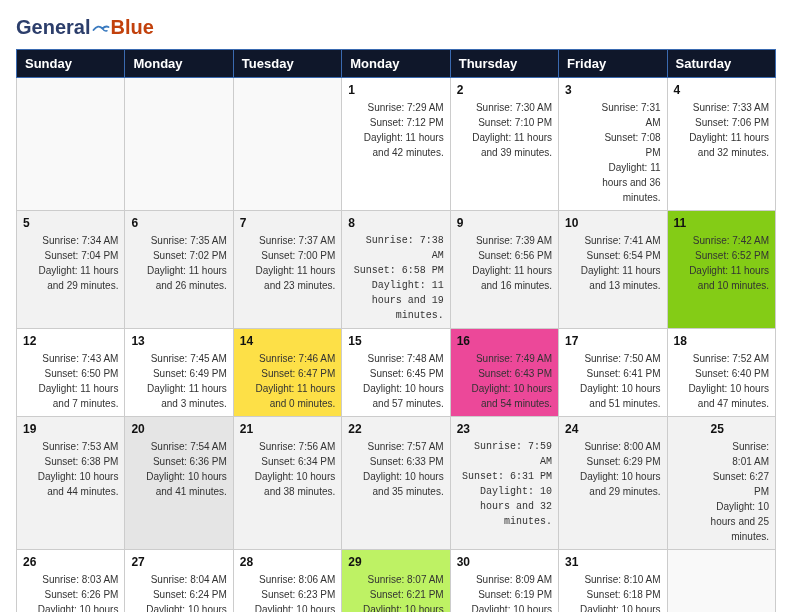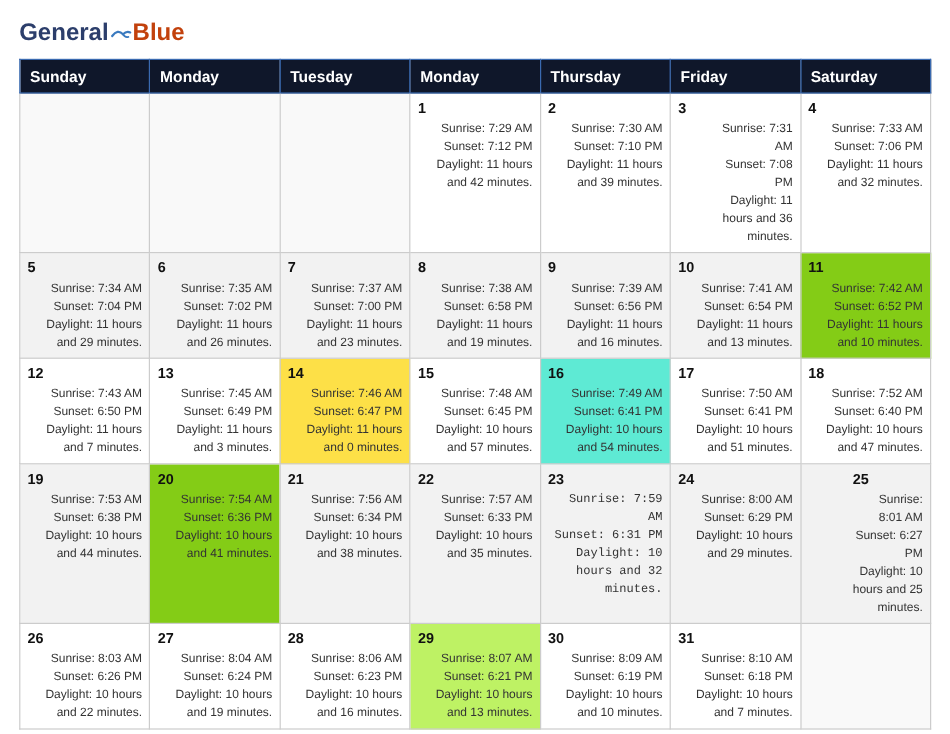--- a/index.html
+++ b/index.html
@@ -177,21 +177,21 @@
 Daylight: 11 hours and 26 minutes.</div>
           </td>
           <td style="background: rgb(242, 242, 242);">
             <div class="day-num">7</div>
             <div class="day-detail" style="white-space: pre-line;">Sunrise: 7:37 AM
 Sunset: 7:00 PM
 Daylight: 11 hours and 23 minutes.</div>
           </td>
           <td style="background: rgb(242, 242, 242);">
             <div class="day-num">8</div>
-            <div class="day-detail" style="white-space: pre-line;">Sunrise: 7:38 AM
+            <div class="day-detail" style="white-space: pre-line; font-family: Liberation Mono, monospace;">Sunrise: 7:38 AM
 Sunset: 6:58 PM
 Daylight: 11 hours and 19 minutes.</div>
           </td>
           <td style="background: rgb(242, 242, 242);">
             <div class="day-num">9</div>
             <div class="day-detail" style="white-space: pre-line;">Sunrise: 7:39 AM
 Sunset: 6:56 PM
 Daylight: 11 hours and 16 minutes.</div>
           </td>
           <td style="background: rgb(242, 242, 242);">
@@ -225,24 +225,24 @@
             <div class="day-detail" style="white-space: pre-line;">Sunrise: 7:46 AM
 Sunset: 6:47 PM
 Daylight: 11 hours and 0 minutes.</div>
           </td>
           <td style="background: rgb(255, 255, 255);">
             <div class="day-num">15</div>
             <div class="day-detail" style="white-space: pre-line;">Sunrise: 7:48 AM
 Sunset: 6:45 PM
 Daylight: 10 hours and 57 minutes.</div>
           </td>
-          <td style="background: #5eead4;">
+          <td style="background: #ec4899;">
             <div class="day-num">16</div>
             <div class="day-detail" style="white-space: pre-line;">Sunrise: 7:49 AM
-Sunset: 6:41 PM
+Sunset: 6:43 PM
 Daylight: 10 hours and 54 minutes.</div>
           </td>
           <td style="background: rgb(255, 255, 255);">
             <div class="day-num">17</div>
             <div class="day-detail" style="white-space: pre-line;">Sunrise: 7:50 AM
 Sunset: 6:41 PM
 Daylight: 10 hours and 51 minutes.</div>
           </td>
           <td style="background: rgb(255, 255, 255);">
             <div class="day-num">18</div>
@@ -251,21 +251,21 @@
 Daylight: 10 hours and 47 minutes.</div>
           </td>
         </tr>
         <tr>
           <td style="background: rgb(242, 242, 242);">
             <div class="day-num">19</div>
             <div class="day-detail" style="white-space: pre-line;">Sunrise: 7:53 AM
 Sunset: 6:38 PM
 Daylight: 10 hours and 44 minutes.</div>
           </td>
-          <td style="background: #84cc16;">
+          <td style="background: #e5e5e5;">
             <div class="day-num">20</div>
             <div class="day-detail" style="white-space: pre-line;">Sunrise: 7:54 AM
 Sunset: 6:36 PM
 Daylight: 10 hours and 41 minutes.</div>
           </td>
           <td style="background: rgb(242, 242, 242);">
             <div class="day-num">21</div>
             <div class="day-detail" style="white-space: pre-line;">Sunrise: 7:56 AM
 Sunset: 6:34 PM
 Daylight: 10 hours and 38 minutes.</div>

